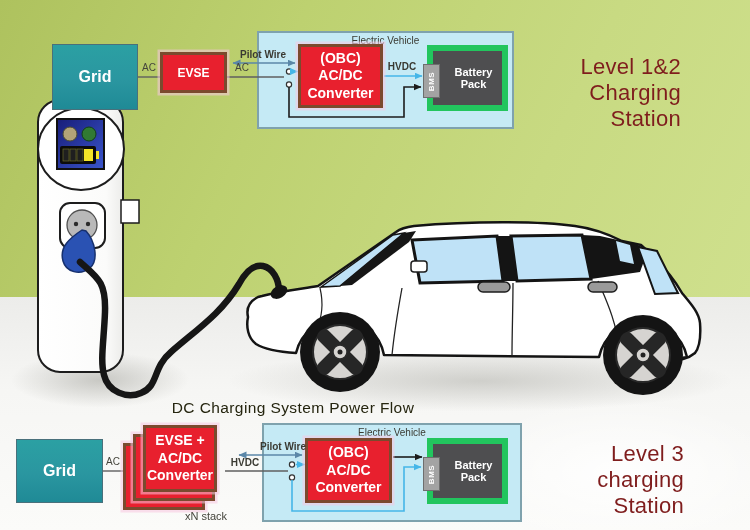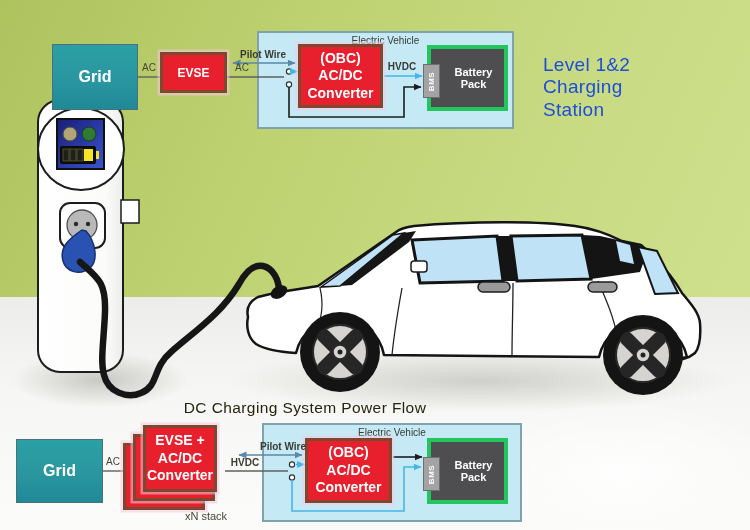--- a/index.html
+++ b/index.html
@@ -21,34 +21,34 @@
   
   .box{position:absolute;box-sizing:border-box;display:flex;align-items:center;
        justify-content:center;text-align:center;}
   .teal{background:linear-gradient(180deg,#2ba0a3 0%,#2a96a0 55%,#1f8a96 100%);
         border:1px solid #49707b;color:#fff;font-weight:bold;font-size:16px;}
   .red{background:#e8202e;border:3px solid #7b4a2e;color:#fff;font-weight:bold;
        box-shadow:0 0 0 2.5px rgba(248,198,224,.55);}
   .evbox{background:#c5eaf5;border:2px solid #7fa2ad;}
   .ev-label{position:absolute;top:2px;left:0;right:0;text-align:center;
             font-weight:normal;font-size:10px;color:#3a3a32;}
-  .battery{background:#4e4e50;border:4px solid #22c55e;color:#fff;font-weight:bold;
+  .battery{background:#4e4e50;border:6px solid #22c55e;color:#fff;font-weight:bold;
            font-size:11px;padding-left:12px;}
   .bms{background:#a3a3a3;border:1px solid #6e6e6e;color:#fff;}
   .bms span{display:block;transform:rotate(-90deg);font-size:8px;font-weight:bold;
             letter-spacing:.5px;white-space:nowrap;}
   .two-line{line-height:1.25;font-size:14px;}
   
   .lbl{position:absolute;transform:translateX(-50%);white-space:nowrap;
        font-size:10px;color:#45453c;}
   .lbl.b{font-weight:bold;color:#3a3a32;}
   .title{position:absolute;transform:translateX(-50%);white-space:nowrap;
          font-size:15.5px;color:#25250f;letter-spacing:.4px;}
-  .level{position:absolute;transform:translateX(-50%);text-align:left;
-         font-size:19px;color:#1d4ed8;line-height:1.18;letter-spacing:.3px;}
+  .level{position:absolute;transform:translateX(-50%);text-align:right;
+         font-size:22px;color:#7f1d1d;line-height:1.18;letter-spacing:.3px;}
 </style>
 </head>
 <body>
 
 <div id="canvas">
 
   <div class="bg-green"></div>
   <div class="bg-ground"></div>
   <div class="shadow glow-l3"></div>
   <div class="shadow shadow-car"></div>
@@ -223,30 +223,34 @@
       <span>AC/DC Converter</span>
     </span>
   </div>
   <div class="box battery" style="left:427px;top:438px;width:81px;height:66px;">
     <span>Battery Pack</span>
   </div>
   <div class="box bms" style="left:423px;top:457px;width:17px;height:34px;">
     <span>BMS</span>
   </div>
 
-  <div class="title" style="left:293px;top:399px;margin-left:12px;">DC Charging System Power Flow</div>
+  <div class="title" style="left:293px;top:399px;">DC Charging System Power Flow</div>
 
   <div class="lbl" style="left:149px;top:62px;">AC</div>
   <div class="lbl" style="left:242px;top:62px;">AC</div>
   <div class="lbl b" style="left:263px;top:49px;">Pilot Wire</div>
   <div class="lbl b" style="left:402px;top:61px;">HVDC</div>
 
   <div class="lbl" style="left:113px;top:456px;">AC</div>
   <div class="lbl b" style="left:245px;top:457px;">HVDC</div>
   <div class="lbl b" style="left:283px;top:441px;">Pilot Wire</div>
   <div class="lbl" style="left:184px;top:510px;font-size:11px;margin-left:22px;">xN stack</div>
 
   <div class="level" style="left:612px;top:54px;">
     <div>Level 1&amp;2</div>
     <div>Charging Station</div>
   </div>
+  <div class="level" style="left:618px;top:441px;">
+    <div>Level 3</div>
+    <div>charging Station</div>
+  </div>
 
 </div>
 
 </body></html>

